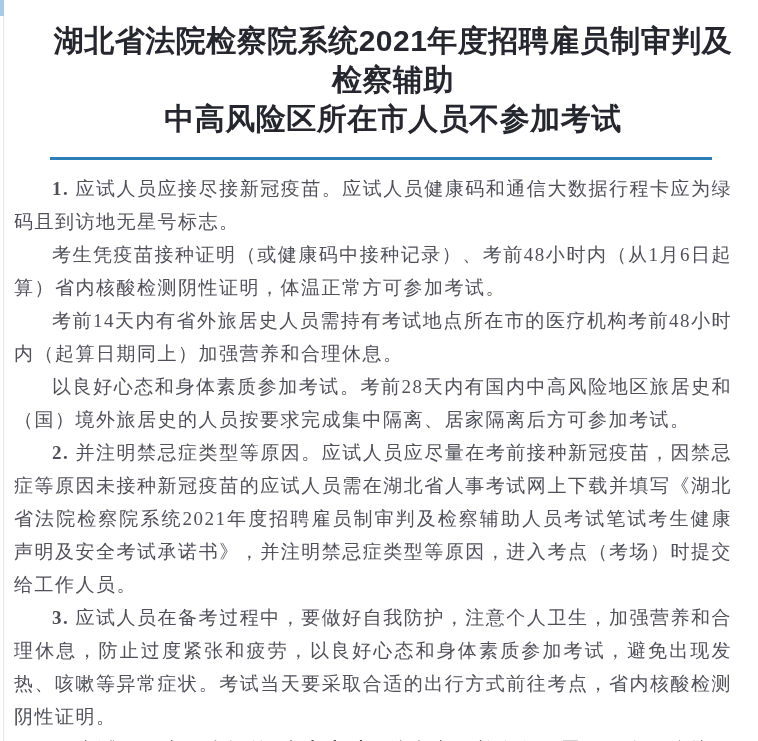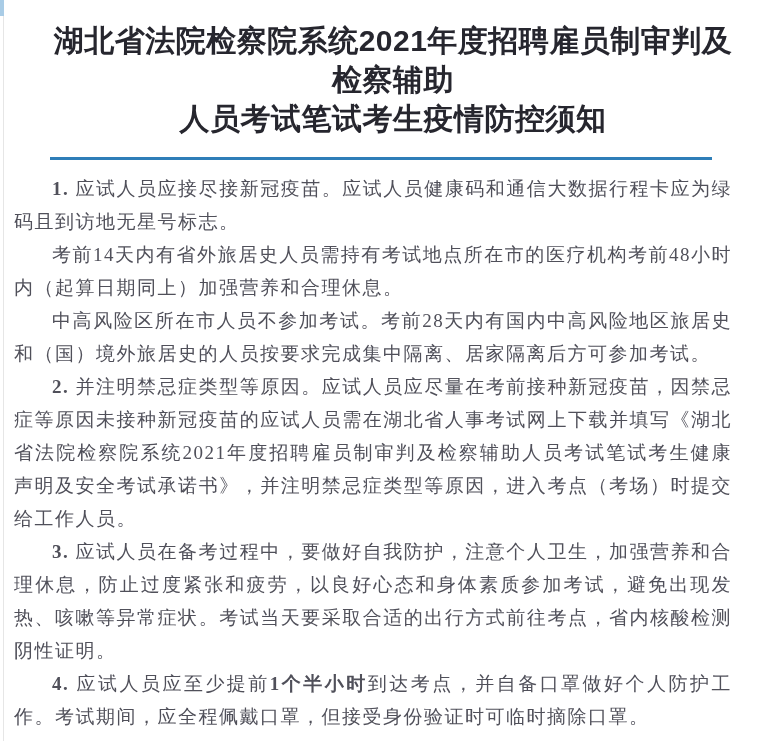--- a/index.html
+++ b/index.html
@@ -57,26 +57,27 @@
 </style>
 </head>
 <body>
 
 <div class="page">
   <div class="corner-strip"></div>
   <div class="left-edge-line"></div>
 
   <h1 class="page-title">
     <span class="title-line">湖北省法院检察院系统2021年度招聘雇员制审判及检察辅助</span>
-    <span class="title-line">人员考试笔试考生疫情防控须知</span>
+    <span class="title-line">中高风险区所在市人员不参加考试</span>
   </h1>
 
   <div class="title-divider"></div>
 
   <div class="doc-body">
       <p><b>1. </b><span>应试人员应接尽接新冠疫苗。应试人员健康码和通信大数据行程卡应为绿码且到访地无星号标志。</span></p>
+      <p><span>考生凭疫苗接种证明（或健康码中接种记录）、考前48小时内（从1月6日起算）省内核酸检测阴性证明，体温正常方可参加考试。</span></p>
       <p><span>考前14天内有省外旅居史人员需持有考试地点所在市的医疗机构考前48小时内（起算日期同上）加强营养和合理休息。</span></p>
-      <p><span>中高风险区所在市人员不参加考试。考前28天内有国内中高风险地区旅居史和（国）境外旅居史的人员按要求完成集中隔离、居家隔离后方可参加考试。</span></p>
+      <p><span>以良好心态和身体素质参加考试。考前28天内有国内中高风险地区旅居史和（国）境外旅居史的人员按要求完成集中隔离、居家隔离后方可参加考试。</span></p>
       <p><b>2. </b><span>并注明禁忌症类型等原因。应试人员应尽量在考前接种新冠疫苗，因禁忌症等原因未接种新冠疫苗的应试人员需在湖北省人事考试网上下载并填写《湖北省法院检察院系统2021年度招聘雇员制审判及检察辅助人员考试笔试考生健康声明及安全考试承诺书》，并注明禁忌症类型等原因，进入考点（考场）时提交给工作人员。</span></p>
       <p><b>3. </b><span>应试人员在备考过程中，要做好自我防护，注意个人卫生，加强营养和合理休息，防止过度紧张和疲劳，以良好心态和身体素质参加考试，避免出现发热、咳嗽等异常症状。考试当天要采取合适的出行方式前往考点，省内核酸检测阴性证明。</span></p>
       <p><b>4. </b><span>应试人员应至少提前</span><b>1个半小时</b><span>到达考点，并自备口罩做好个人防护工作。考试期间，应全程佩戴口罩，但接受身份验证时可临时摘除口罩。</span></p>
     </div>
 </div>
 
 </body></html>

